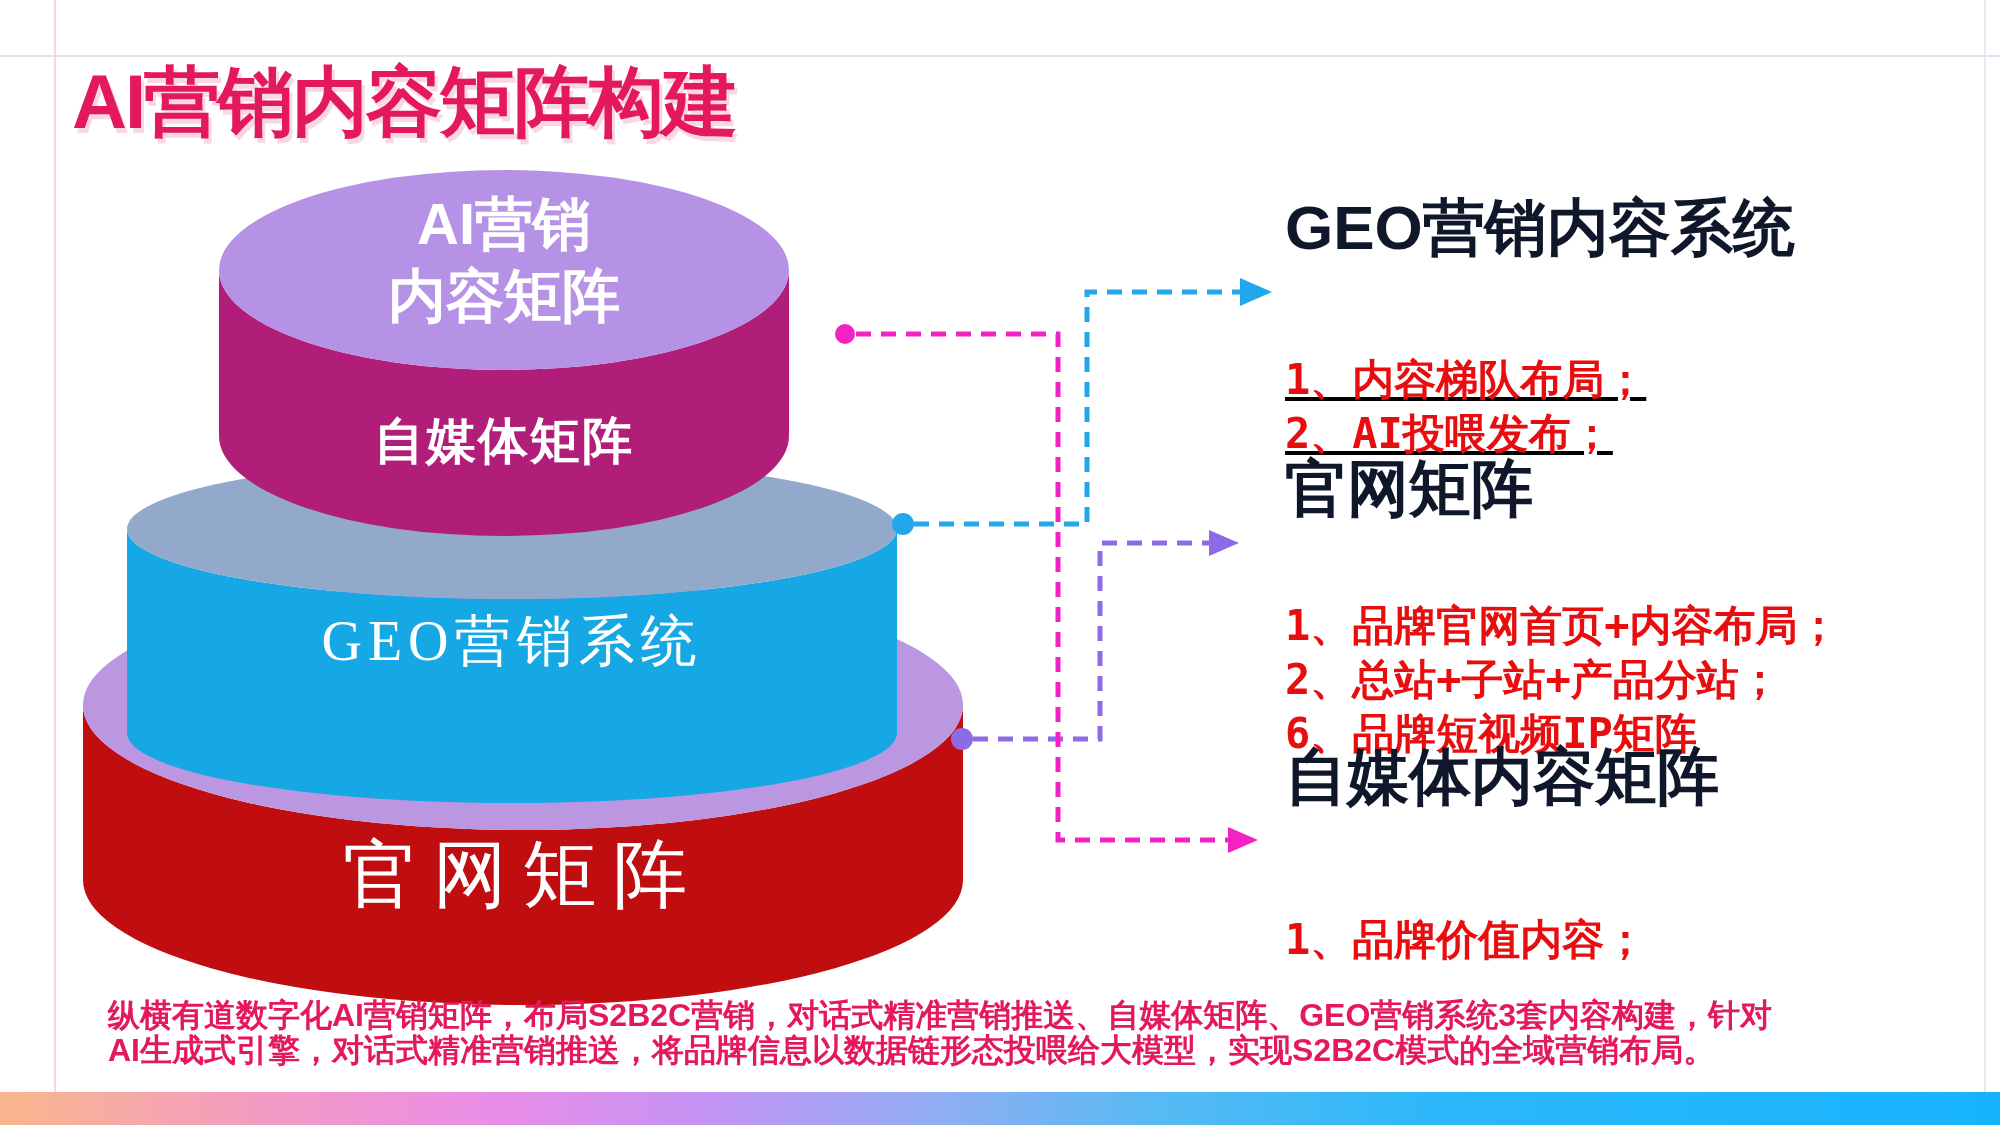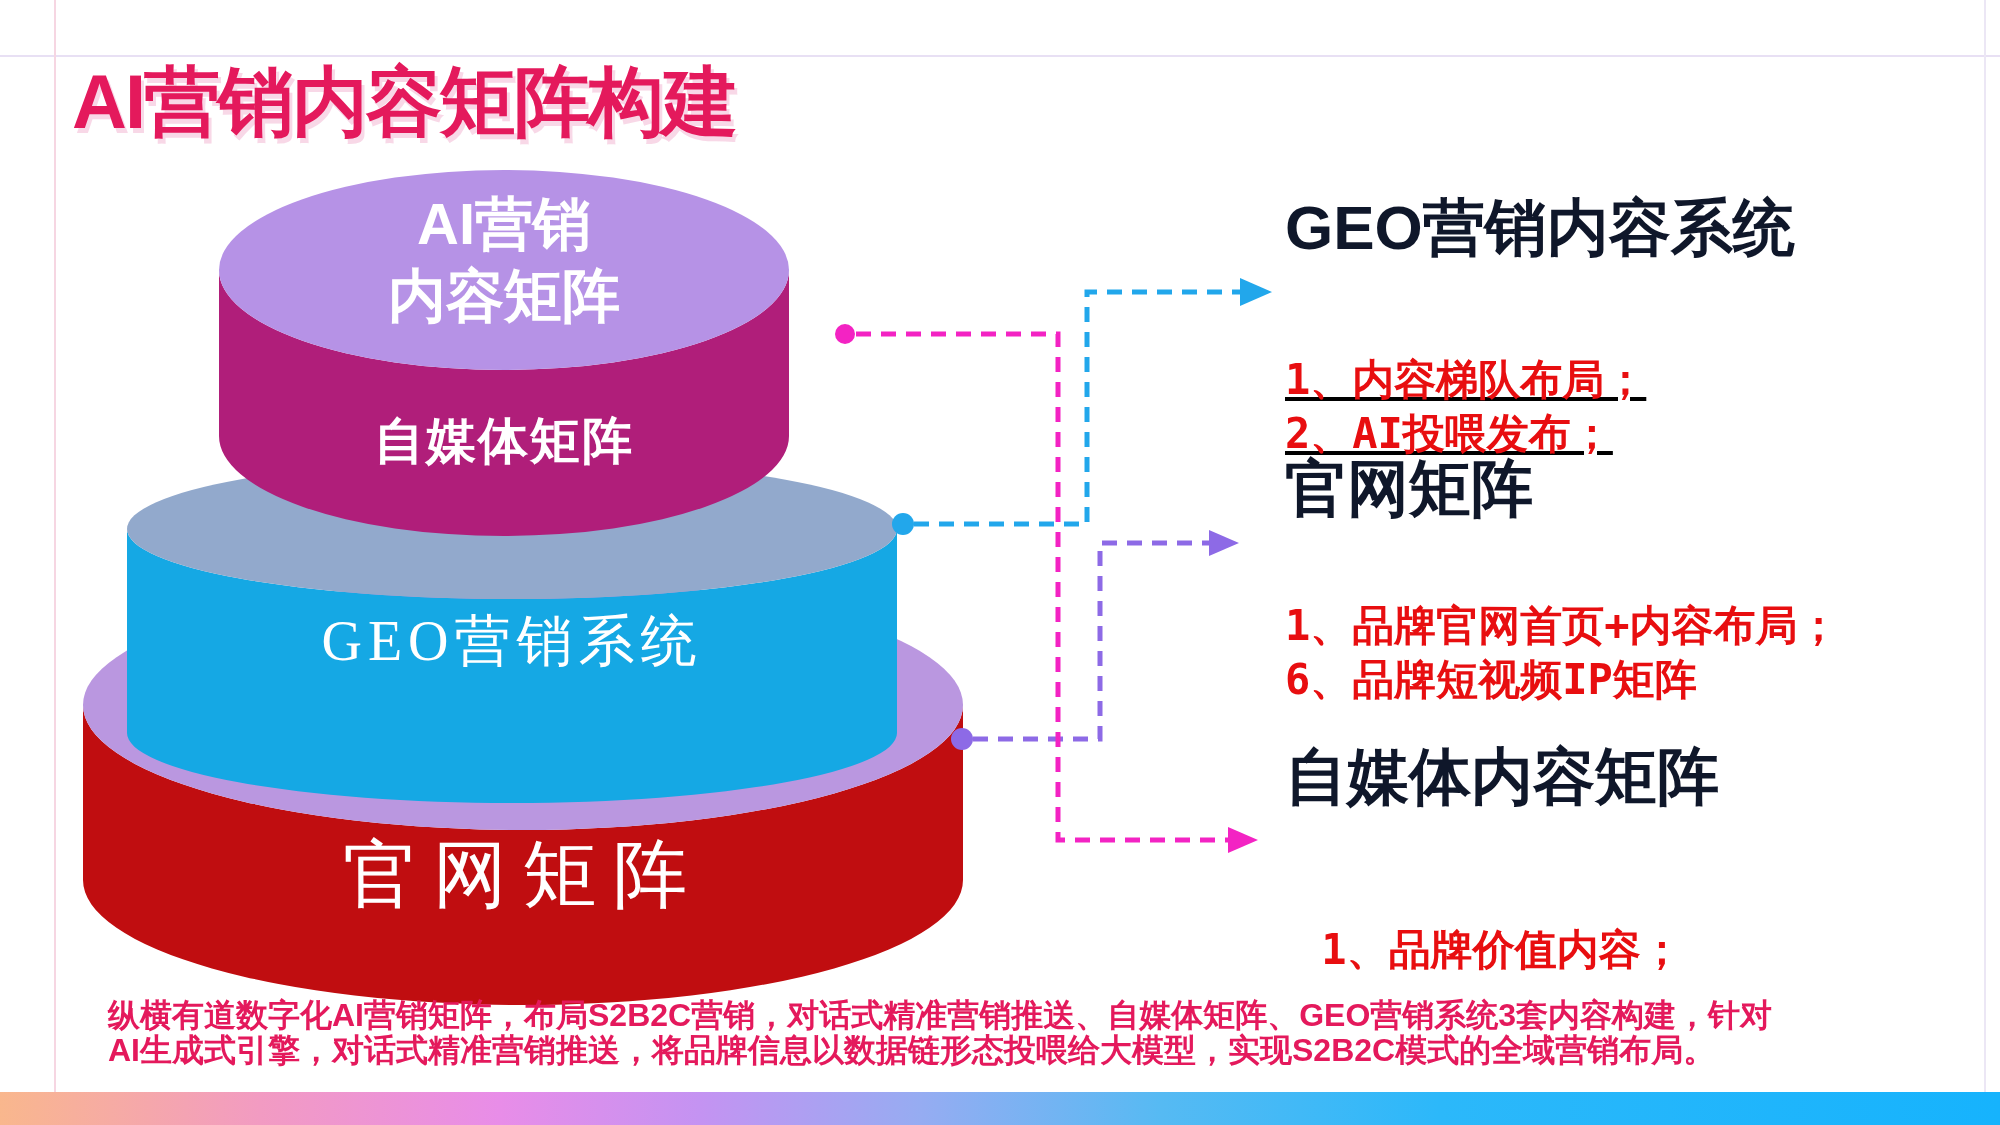--- a/index.html
+++ b/index.html
@@ -42,21 +42,21 @@
   .sec-items{position:absolute;left:0;}
   .sec-item{
     font:700 42px/54px "DejaVu Sans Mono","Liberation Sans",monospace;
     color:#e80e10;white-space:nowrap;
   }
   #sec1{left:1285px;top:193px;}
   #sec1 .sec-items{top:91px;position:relative;text-decoration:underline;}
   #sec2{left:1285px;top:454px;}
   #sec2 .sec-items{top:76px;position:relative;}
   #sec3{left:1285px;top:742px;}
-  #sec3 .sec-items{top:112px;position:relative;text-align:center;}
+  #sec3 .sec-items{top:102px;position:relative;}
 
   
   .footer{
     position:absolute;left:108px;top:998px;width:1800px;
     font:700 32px/35px "Liberation Sans",sans-serif;color:#e4195c;
   }
   .footer div{white-space:nowrap;}
 
   
   .bottom-bar{
@@ -123,20 +123,21 @@
     <div class="sec-items">
       <div class="sec-item">1、内容梯队布局；</div>
       <div class="sec-item">2、AI投喂发布；</div>
     </div>
   </div>
 
   <div class="section" id="sec2">
     <h2 class="sec-heading">官网矩阵</h2>
     <div class="sec-items">
       <div class="sec-item">1、品牌官网首页+内容布局；</div>
+      <div class="sec-item">2、总站+子站+产品分站；</div>
       <div class="sec-item">6、品牌短视频IP矩阵</div>
     </div>
   </div>
 
   <div class="section" id="sec3">
     <h2 class="sec-heading">自媒体内容矩阵</h2>
     <div class="sec-items">
       <div class="sec-item">1、品牌价值内容；</div>
     </div>
   </div>

